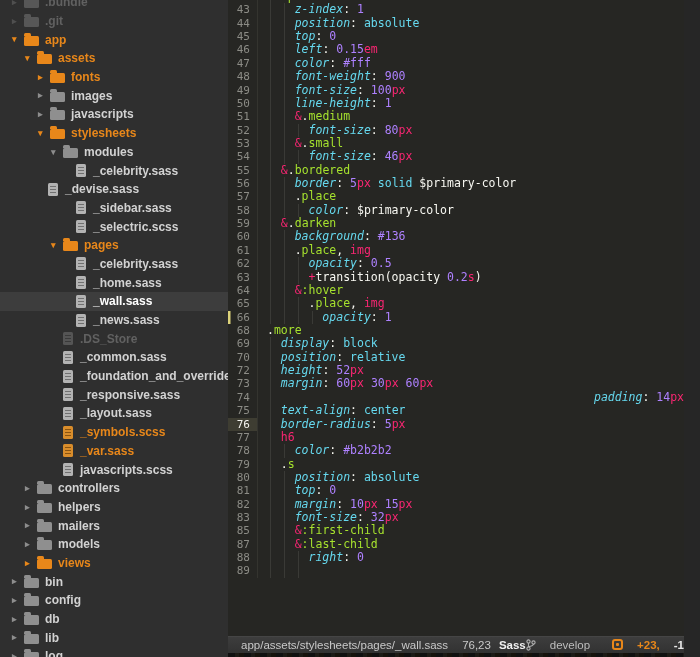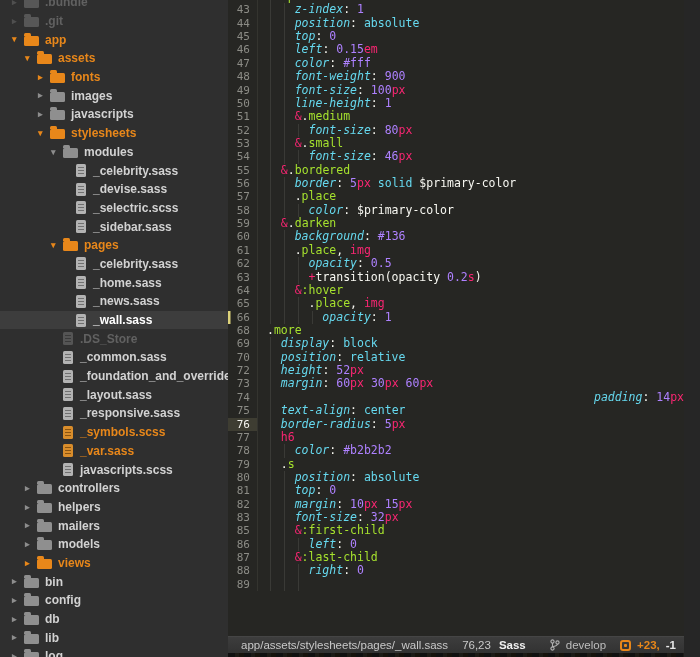--- a/index.html
+++ b/index.html
@@ -56,21 +56,21 @@
   .tk-w { color:#f8f8f2; }
 
   
   #statusbar { position:absolute; left:0; right:0; bottom:4px; height:17px;
                background:linear-gradient(#3d3d3d,#323232); border-top:1px solid #454545;
                display:flex; align-items:center; font-size:11.5px; color:#c9c9c9;
                padding:0 8px 0 13px; }
   #sb-path { margin-right:14px; }
   #sb-cursor { margin-right:8px; }
   #sb-syntax { color:#f1f1f1; font-weight:700; }
-  #sb-right { margin-left:auto; display:flex; align-items:center; gap:6px; }
+  #sb-right { margin-left:auto; display:flex; align-items:flex-start; gap:14px; }
   #branch-icon { width:10px; height:12px; }
   #sb-branch { color:#bdbdbd; margin-right:8px; }
   #gitgutter-icon { width:11px; height:11px; border:2px solid #e8871a; border-radius:3px;
                     position:relative; }
   #gitgutter-icon::after { content:''; position:absolute; left:2px; top:2px; width:3px;
                            height:3px; background:#e8871a; border-radius:1px; }
   #sb-diff-plus { color:#e8871a; font-weight:600; }
   #sb-diff-minus { color:#e8e8e8; font-weight:600; }
   #artifact { position:absolute; left:0; right:0; bottom:0; height:4px;
               background:repeating-linear-gradient(90deg,#111 0 7px,#1d1b16 7px 11px,#17130c 11px 16px); }
@@ -124,72 +124,72 @@
         </div>
         <div class="srow normal" style="padding-left: 51px;">
           <span class="chev">▾</span>
           <span class="fold"></span>
           <span>modules</span>
         </div>
         <div class="srow normal" style="padding-left: 76px;">
           <span class="ficon"></span>
           <span>_celebrity.sass</span>
         </div>
-        <div class="srow normal" style="padding-left: 76px;">
+        <div class="srow normal" style="padding-left: 48px;">
           <span class="ficon"></span>
           <span>_devise.sass</span>
         </div>
         <div class="srow normal" style="padding-left: 76px;">
           <span class="ficon"></span>
+          <span>_sidebar.sass</span>
+        </div>
+        <div class="srow normal" style="padding-left: 76px;">
+          <span class="ficon"></span>
           <span>_selectric.scss</span>
-        </div>
-        <div class="srow normal" style="padding-left: 76px;">
-          <span class="ficon"></span>
-          <span>_sidebar.sass</span>
         </div>
         <div class="srow orange" style="padding-left: 51px;">
           <span class="chev">▾</span>
           <span class="fold"></span>
           <span>pages</span>
         </div>
         <div class="srow normal" style="padding-left: 76px;">
           <span class="ficon"></span>
           <span>_celebrity.sass</span>
         </div>
         <div class="srow normal" style="padding-left: 76px;">
           <span class="ficon"></span>
           <span>_home.sass</span>
         </div>
+        <div class="srow normal selected" style="padding-left: 76px;">
+          <span class="ficon"></span>
+          <span>_wall.sass</span>
+        </div>
         <div class="srow normal" style="padding-left: 76px;">
           <span class="ficon"></span>
           <span>_news.sass</span>
         </div>
-        <div class="srow normal selected" style="padding-left: 76px;">
-          <span class="ficon"></span>
-          <span>_wall.sass</span>
-        </div>
         <div class="srow dim" style="padding-left: 63px;">
           <span class="ficon"></span>
           <span>.DS_Store</span>
         </div>
         <div class="srow normal" style="padding-left: 63px;">
           <span class="ficon"></span>
           <span>_common.sass</span>
         </div>
         <div class="srow normal" style="padding-left: 63px;">
           <span class="ficon"></span>
           <span>_foundation_and_overrides.scss</span>
         </div>
         <div class="srow normal" style="padding-left: 63px;">
           <span class="ficon"></span>
+          <span>_responsive.sass</span>
+        </div>
+        <div class="srow normal" style="padding-left: 63px;">
+          <span class="ficon"></span>
           <span>_layout.sass</span>
-        </div>
-        <div class="srow normal" style="padding-left: 63px;">
-          <span class="ficon"></span>
-          <span>_responsive.sass</span>
         </div>
         <div class="srow orange" style="padding-left: 63px;">
           <span class="ficon"></span>
           <span>_symbols.scss</span>
         </div>
         <div class="srow orange" style="padding-left: 63px;">
           <span class="ficon"></span>
           <span>_var.sass</span>
         </div>
         <div class="srow normal" style="padding-left: 63px;">
@@ -407,24 +407,20 @@
           <span class="ln">82</span>
           <span class="code" style="padding-left: 27.68px;"><span class="guide" style="left: 3px;"></span><span class="guide" style="left: 16.84px;"></span><span class="tk-p">margin</span><span class="tk-w">: </span><span class="tk-n">10</span><span class="tk-u">px</span><span class="tk-w"> </span><span class="tk-n">15</span><span class="tk-u">px</span></span>
         </div>
         <div class="line">
           <span class="ln">83</span>
           <span class="code" style="padding-left: 27.68px;"><span class="guide" style="left: 3px;"></span><span class="guide" style="left: 16.84px;"></span><span class="tk-p">font-size</span><span class="tk-w">: </span><span class="tk-n">32</span><span class="tk-u">px</span></span>
         </div>
         <div class="line">
           <span class="ln">85</span>
           <span class="code" style="padding-left: 27.68px;"><span class="guide" style="left: 3px;"></span><span class="guide" style="left: 16.84px;"></span><span class="tk-a">&amp;</span><span class="tk-s">:first-child</span></span>
-        </div>
-        <div class="line">
-          <span class="ln">86</span>
-          <span class="code" style="padding-left: 41.52px;"><span class="guide" style="left: 3px;"></span><span class="guide" style="left: 16.84px;"></span><span class="guide" style="left: 30.68px;"></span><span class="tk-p">left</span><span class="tk-w">: </span><span class="tk-n">0</span></span>
         </div>
         <div class="line">
           <span class="ln">87</span>
           <span class="code" style="padding-left: 27.68px;"><span class="guide" style="left: 3px;"></span><span class="guide" style="left: 16.84px;"></span><span class="tk-a">&amp;</span><span class="tk-s">:last-child</span></span>
         </div>
         <div class="line">
           <span class="ln">88</span>
           <span class="code" style="padding-left: 41.52px;"><span class="guide" style="left: 3px;"></span><span class="guide" style="left: 16.84px;"></span><span class="guide" style="left: 30.68px;"></span><span class="tk-p">right</span><span class="tk-w">: </span><span class="tk-n">0</span></span>
         </div>
         <div class="line">

